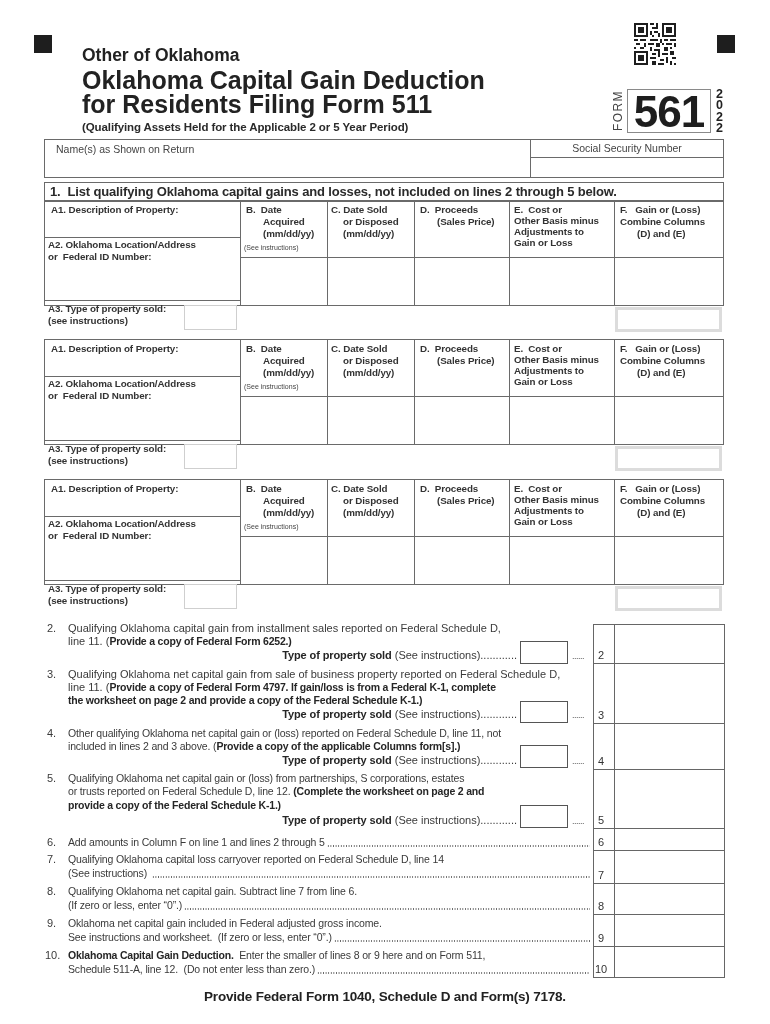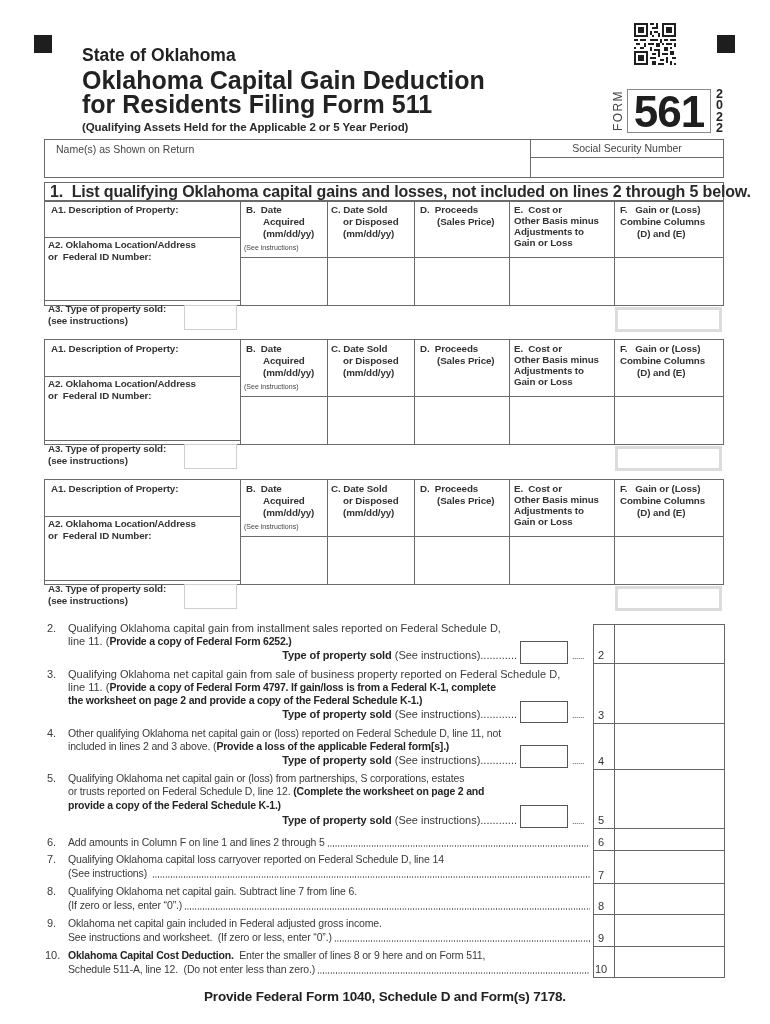--- a/index.html
+++ b/index.html
@@ -23,21 +23,21 @@
   .year span { display:block; font-size:12.5px; line-height:11.3px; font-weight:bold; color:#222; text-align:center; }
 
   
   .namebox { left:44px; top:139px; width:680px; height:39px; border:1.5px solid #6a6a6a; box-sizing:border-box; }
   .lbl-small { font-size:10.5px; line-height:12px; color:#444; white-space:nowrap; }
   .field { position:absolute; border:none; background:transparent; outline:none; padding:0 4px;
            font-family:"Liberation Sans", sans-serif; font-size:11px; color:#111; box-sizing:border-box; }
 
   
   .sec-head { left:44px; top:182px; width:680px; height:20px; border:1.5px solid #6a6a6a; box-sizing:border-box; }
-  .sec-head span { position:absolute; left:5px; top:3px; font-size:16px; line-height:12px; font-weight:bold; color:#2a2a2a; letter-spacing:-0.15px; white-space:pre; }
+  .sec-head span { position:absolute; left:5px; top:3px; font-size:13px; line-height:12px; font-weight:bold; color:#2a2a2a; letter-spacing:-0.15px; white-space:pre; }
   .block { position:absolute; left:44px; width:680px; height:106px; border:1.5px solid #6a6a6a; box-sizing:border-box; }
   .vl { position:absolute; top:0; bottom:0; width:0; border-left:1.2px solid #6a6a6a; }
   .hl { position:absolute; height:0; border-top:1.2px solid #6a6a6a; }
   .hd { position:absolute; font-size:9.8px; line-height:11.5px; font-weight:bold; color:#333; white-space:pre; letter-spacing:-0.1px; }
   .hd-note { position:absolute; font-size:7px; line-height:8px; color:#444; white-space:pre; }
   .a3box { position:absolute; left:139px; top:104px; width:53px; height:25px; border:1px solid #cfcfcf; background:#fff; box-sizing:border-box; }
   .fbox { position:absolute; left:570px; top:106px; width:107px; height:25px; border:3px solid #dcdcdc; box-sizing:border-box; background:#fff; }
 
   
   .num { position:absolute; left:47px; font-size:11px; line-height:13px; color:#3a3a3a; }
@@ -60,21 +60,21 @@
   .rval { position:absolute; left:21px; right:0; top:0; bottom:0; }
 
   .footer { left:0; width:770px; top:989px; text-align:center; font-size:13.5px; line-height:15px; font-weight:bold; color:#222; letter-spacing:-0.2px; }
 </style>
 </head>
 <body>
 
 <div class="mark" style="left:34px;top:35px"></div>
 <div class="mark" style="left:717px;top:35px"></div>
 
-<div class="abs state">State of Oklahoma</div>
+<div class="abs state">Other of Oklahoma</div>
 <div class="abs title" style="top:68px">Oklahoma Capital Gain Deduction</div>
 <div class="abs title" style="top:92px">for Residents Filing Form 511</div>
 <div class="abs subtitle">(Qualifying Assets Held for the Applicable 2 or 5 Year Period)</div>
 
 <svg class="abs qr" viewBox="0 0 21 21" shape-rendering="crispEdges">
   <g fill="#1e1e1e">
     <rect x="0" y="0" width="7" height="7"></rect>
       <rect x="14" y="0" width="7" height="7"></rect>
       <rect x="0" y="14" width="7" height="7"></rect>
   </g>
@@ -307,21 +307,21 @@
 <span class="num" style="top:668px">3.</span>
 <div class="row" style="top:668px">Qualifying Oklahoma net capital gain from sale of business property reported on Federal Schedule D,</div>
 <div class="row" style="top:681px"><span>line 11. (</span><b>Provide a copy of Federal Form 4797. If gain/loss is from a Federal K-1, complete</b></div>
 <div class="row" style="top:694px"><b>the worksheet on page 2 and provide a copy of the Federal Schedule K-1.)</b></div>
 <div class="type-row" style="top:708px"><b>Type of property sold</b><span> (See instructions)............</span></div>
 <input class="tbox field" style="top: 701px; height: 22px;" value="">
 <span class="tdots" style="top:709px">......</span>
 
 <span class="num" style="top:727px">4.</span>
 <div class="row n" style="top:727px">Other qualifying Oklahoma net capital gain or (loss) reported on Federal Schedule D, line 11, not</div>
-<div class="row n" style="top:740px"><span>included in lines 2 and 3 above. (</span><b>Provide a loss of the applicable Federal form[s].)</b></div>
+<div class="row n" style="top:740px"><span>included in lines 2 and 3 above. (</span><b>Provide a copy of the applicable Columns form[s].)</b></div>
 <div class="type-row" style="top:754px"><b>Type of property sold</b><span> (See instructions)............</span></div>
 <input class="tbox field" style="top: 745px; height: 23px;" value="">
 <span class="tdots" style="top:755px">......</span>
 
 <span class="num" style="top:772px">5.</span>
 <div class="row n" style="top:772px">Qualifying Oklahoma net capital gain or (loss) from partnerships, S corporations, estates</div>
 <div class="row n" style="top:785px"><span>or trusts reported on Federal Schedule D, line 12. </span><b>(Complete the worksheet on page 2 and</b></div>
 <div class="row n" style="top:799px"><b>provide a copy of the Federal Schedule K-1.)</b></div>
 <div class="type-row" style="top:814px"><b>Type of property sold</b><span> (See instructions)............</span></div>
 <input class="tbox field" style="top: 805px; height: 23px;" value="">
@@ -336,16 +336,16 @@
 
 <span class="num" style="top:885px">8.</span>
 <div class="row n" style="top:885px">Qualifying Oklahoma net capital gain. Subtract line 7 from line 6.</div>
 <div class="leader-row" style="top:899px"><span>(If zero or less, enter “0”.)</span><span class="leader"></span></div>
 
 <span class="num" style="top:917px">9.</span>
 <div class="row n" style="top:917px">Oklahoma net capital gain included in Federal adjusted gross income.</div>
 <div class="leader-row" style="top:931px"><span>See instructions and worksheet.  (If zero or less, enter “0”.)</span><span class="leader"></span></div>
 
 <span class="num" style="top:949px;left:45px">10.</span>
-<div class="row n" style="top:949px"><b>Oklahoma Capital Cost Deduction.</b><span>  Enter the smaller of lines 8 or 9 here and on Form 511,</span></div>
+<div class="row n" style="top:949px"><b>Oklahoma Capital Gain Deduction.</b><span>  Enter the smaller of lines 8 or 9 here and on Form 511,</span></div>
 <div class="leader-row" style="top:963px"><span>Schedule 511-A, line 12.  (Do not enter less than zero.)</span><span class="leader"></span></div>
 
 <div class="abs footer">Provide Federal Form 1040, Schedule D and Form(s) 7178.</div>
 
 </body></html>

